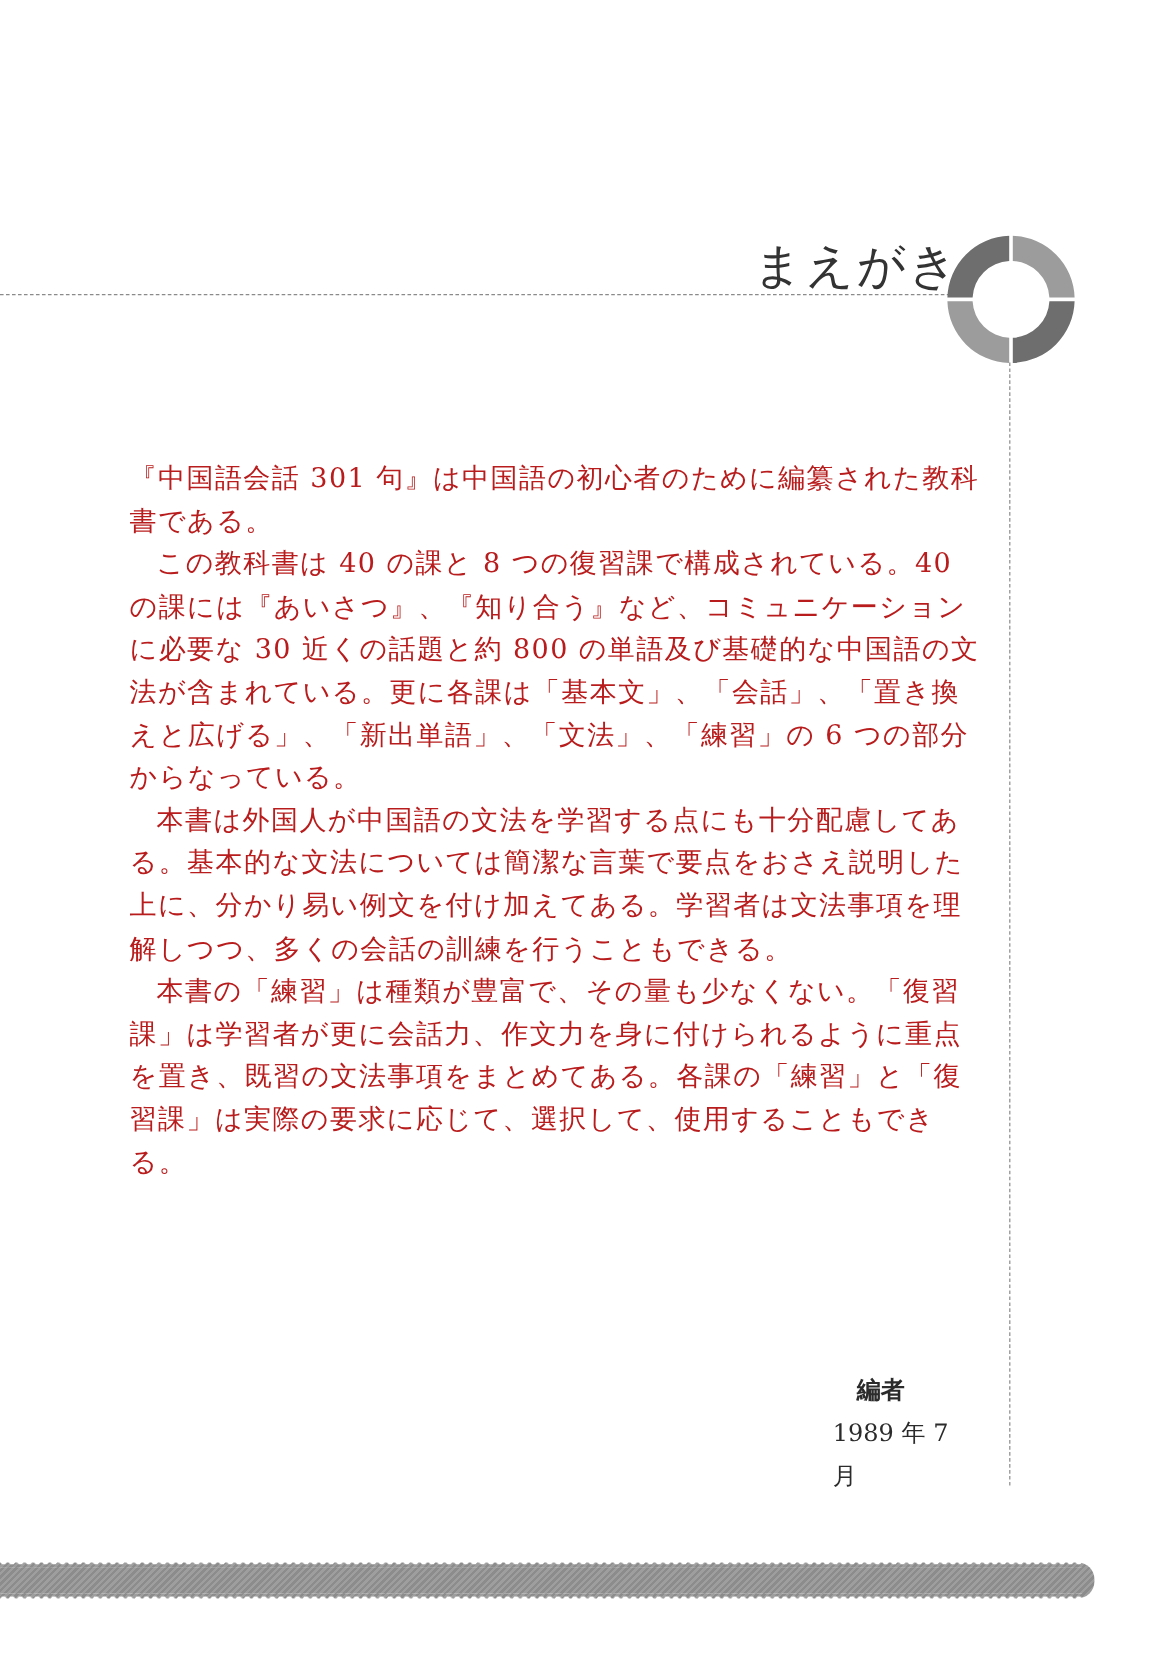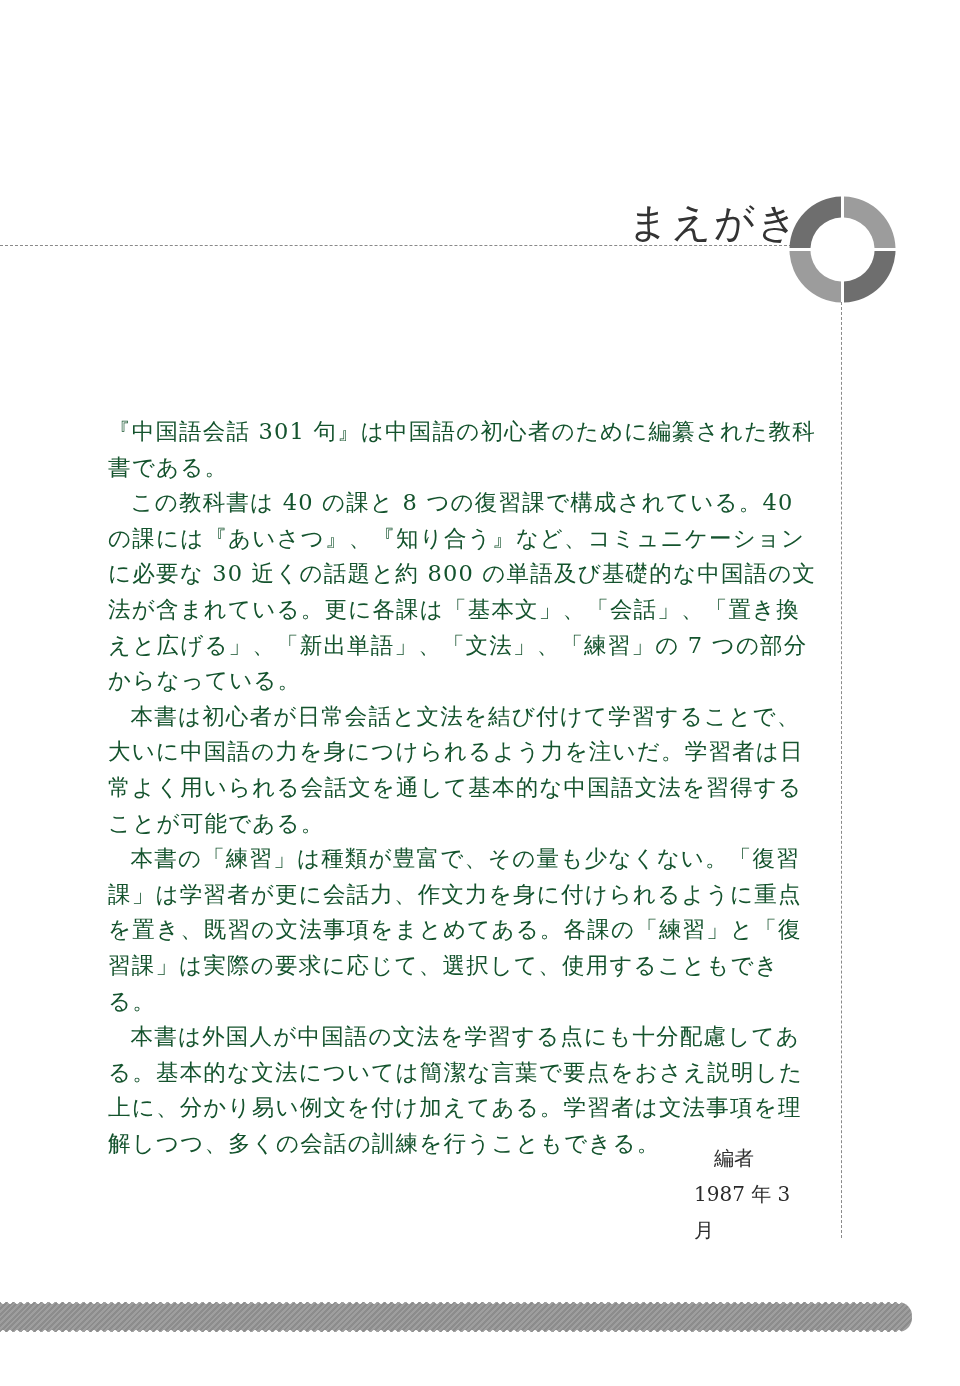--- a/index.html
+++ b/index.html
@@ -21,30 +21,29 @@
     position: absolute; left: 628px; top: 196px;
     font-family: "DejaVu Sans", "Liberation Sans", sans-serif;
     font-size: 40px; letter-spacing: 2px; color: #333;
     line-height: 52px;
     text-align: right;
   }
   .ring { position: absolute; left: 789px; top: 196px; width: 107px; height: 107px; }
   .body-text {
     position: absolute; left: 108px; top: 382px; width: 712px;
     font-size: 22.5px; line-height: 35.6px; letter-spacing: 1.2px;
-    color: #14532d;
-    margin-top: 32px;
+    color: #b91c1c;
   }
   .body-text p { margin: 0; text-indent: 1em; }
   .body-text p.first { text-indent: 0; }
   .sign {
     position: absolute; left: 694px; top: 1140px; width: 120px;
     font-size: 20px; line-height: 36px; color: #2b2b2b;
   }
-  .sign .editor { padding-left: 20px; }
+  .sign .editor { padding-left: 20px; font-weight: bold; }
   .footer-band {
     position: absolute; left: 0; top: 1302px; width: 912px; height: 30px;
     background:
       repeating-linear-gradient(135deg, #8c8c8c 0 2px, #9e9e9e 2px 4px);
     border-radius: 0 14px 14px 0;
   }
   .footer-band::before, .footer-band::after {
     content: ""; position: absolute; left: 0; right: 10px; height: 5px;
     background: radial-gradient(circle at 3px 0px, #ffffff 2.5px, transparent 3px);
     background-size: 7px 5px;
@@ -69,25 +68,24 @@
   <g transform="translate(53.5,53.5)">
     <path d="M -53 -1.5 A 53 53 0 0 1 -1.5 -53 L -1.5 -32 A 32 32 0 0 0 -32 -1.5 Z" fill="#6e6e6e"></path>
     <path d="M 1.5 -53 A 53 53 0 0 1 53 -1.5 L 32 -1.5 A 32 32 0 0 0 1.5 -32 Z" fill="#9c9c9c"></path>
     <path d="M 53 1.5 A 53 53 0 0 1 1.5 53 L 1.5 32 A 32 32 0 0 0 32 1.5 Z" fill="#6e6e6e"></path>
     <path d="M -1.5 53 A 53 53 0 0 1 -53 1.5 L -32 1.5 A 32 32 0 0 0 -1.5 32 Z" fill="#9c9c9c"></path>
   </g>
 </svg>
 
 <div class="body-text">
   <p class="first">『中国語会話 301 句』は中国語の初心者のために編纂された教科書である。</p>
-  <p>この教科書は 40 の課と 8 つの復習課で構成されている。40 の課には『あいさつ』、『知り合う』など、コミュニケーションに必要な 30 近くの話題と約 800 の単語及び基礎的な中国語の文法が含まれている。更に各課は「基本文」、「会話」、「置き換えと広げる」、「新出単語」、「文法」、「練習」の 7 つの部分からなっている。</p>
-  <p>本書は初心者が日常会話と文法を結び付けて学習することで、大いに中国語の力を身につけられるよう力を注いだ。学習者は日常よく用いられる会話文を通して基本的な中国語文法を習得することが可能である。</p>
+  <p>この教科書は 40 の課と 8 つの復習課で構成されている。40 の課には『あいさつ』、『知り合う』など、コミュニケーションに必要な 30 近くの話題と約 800 の単語及び基礎的な中国語の文法が含まれている。更に各課は「基本文」、「会話」、「置き換えと広げる」、「新出単語」、「文法」、「練習」の 6 つの部分からなっている。</p>
+  <p>本書は外国人が中国語の文法を学習する点にも十分配慮してある。基本的な文法については簡潔な言葉で要点をおさえ説明した上に、分かり易い例文を付け加えてある。学習者は文法事項を理解しつつ、多くの会話の訓練を行うこともできる。</p>
   <p>本書の「練習」は種類が豊富で、その量も少なくない。「復習課」は学習者が更に会話力、作文力を身に付けられるように重点を置き、既習の文法事項をまとめてある。各課の「練習」と「復習課」は実際の要求に応じて、選択して、使用することもできる。</p>
-  <p>本書は外国人が中国語の文法を学習する点にも十分配慮してある。基本的な文法については簡潔な言葉で要点をおさえ説明した上に、分かり易い例文を付け加えてある。学習者は文法事項を理解しつつ、多くの会話の訓練を行うこともできる。</p>
 </div>
 
 <div class="sign">
   <div class="editor">編者</div>
-  <div>1987 年 3 月</div>
+  <div>1989 年 7 月</div>
 </div>
 
 <div class="footer-band"></div>
 <div class="page-num">iii</div>
 
 </body></html>

